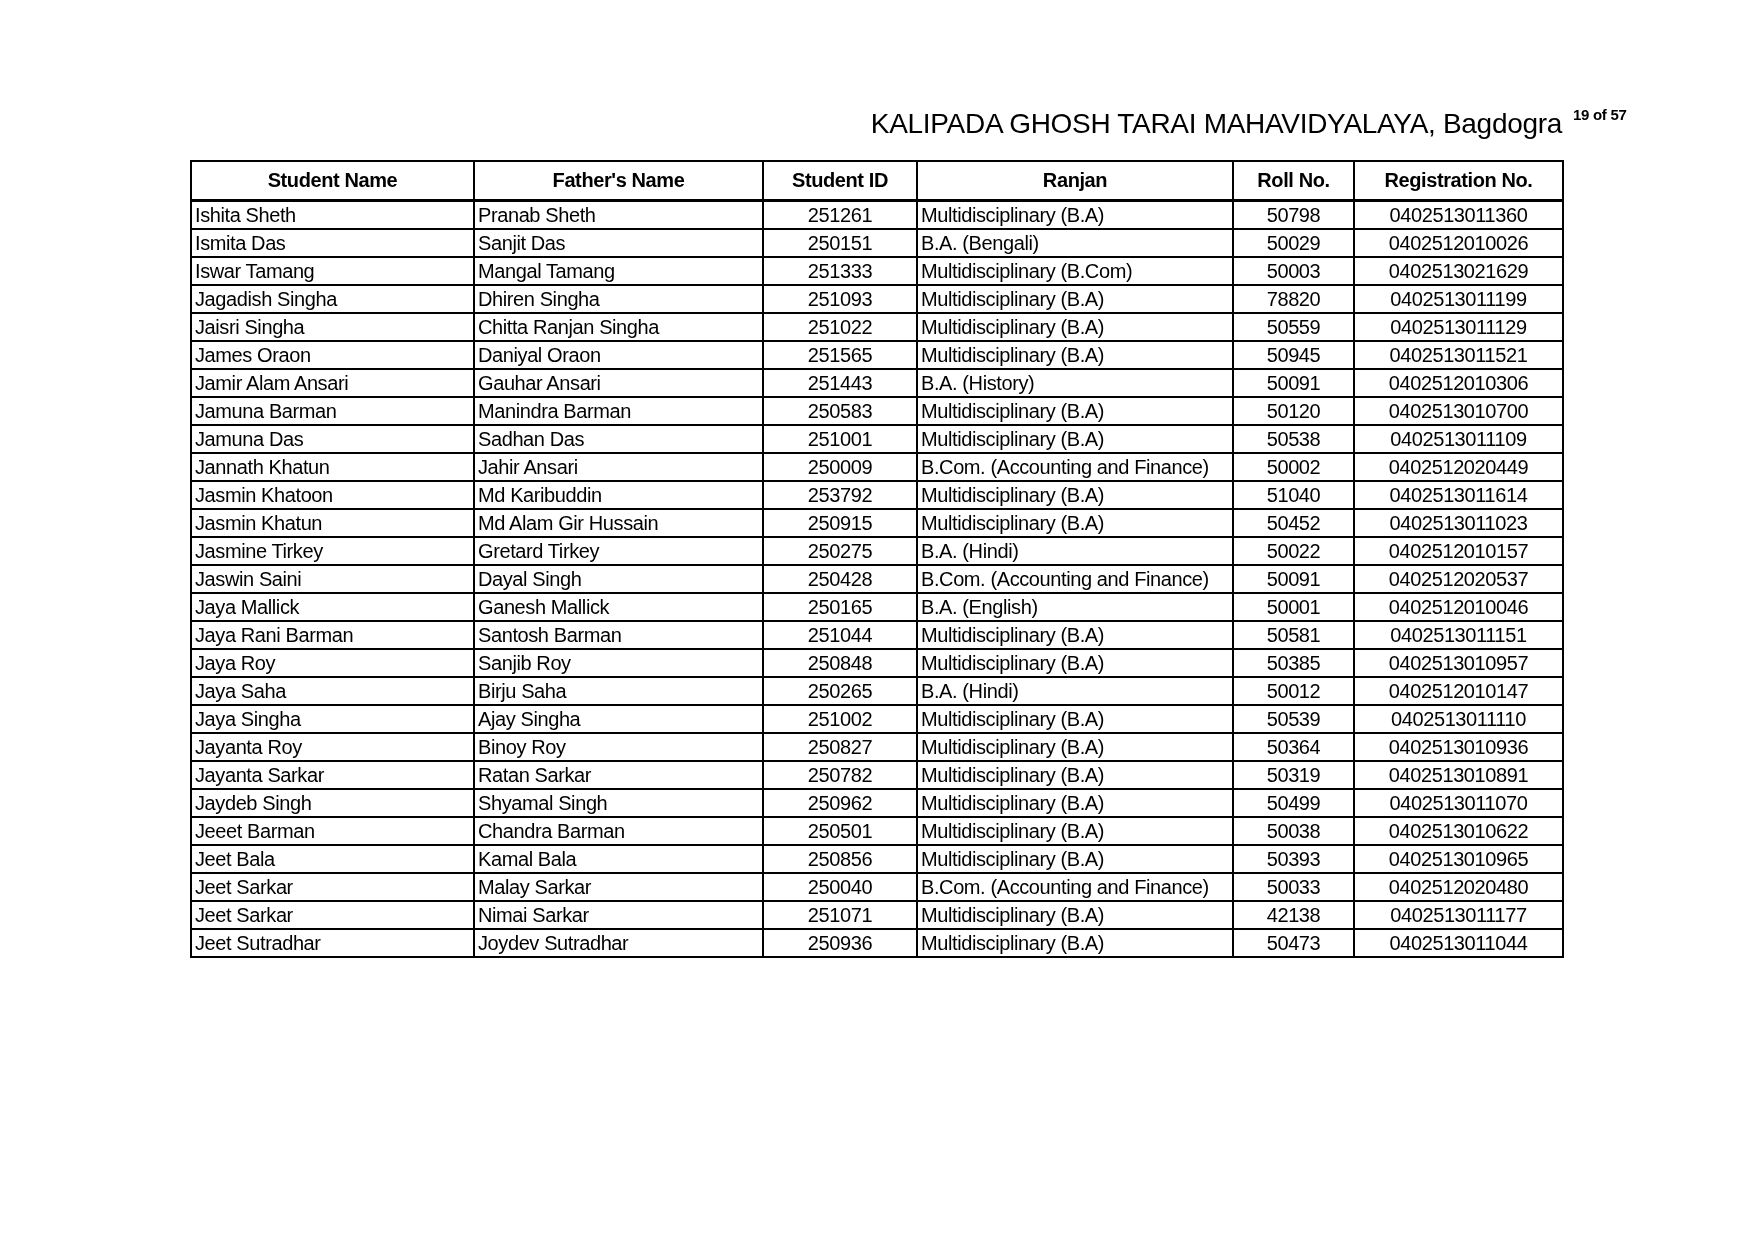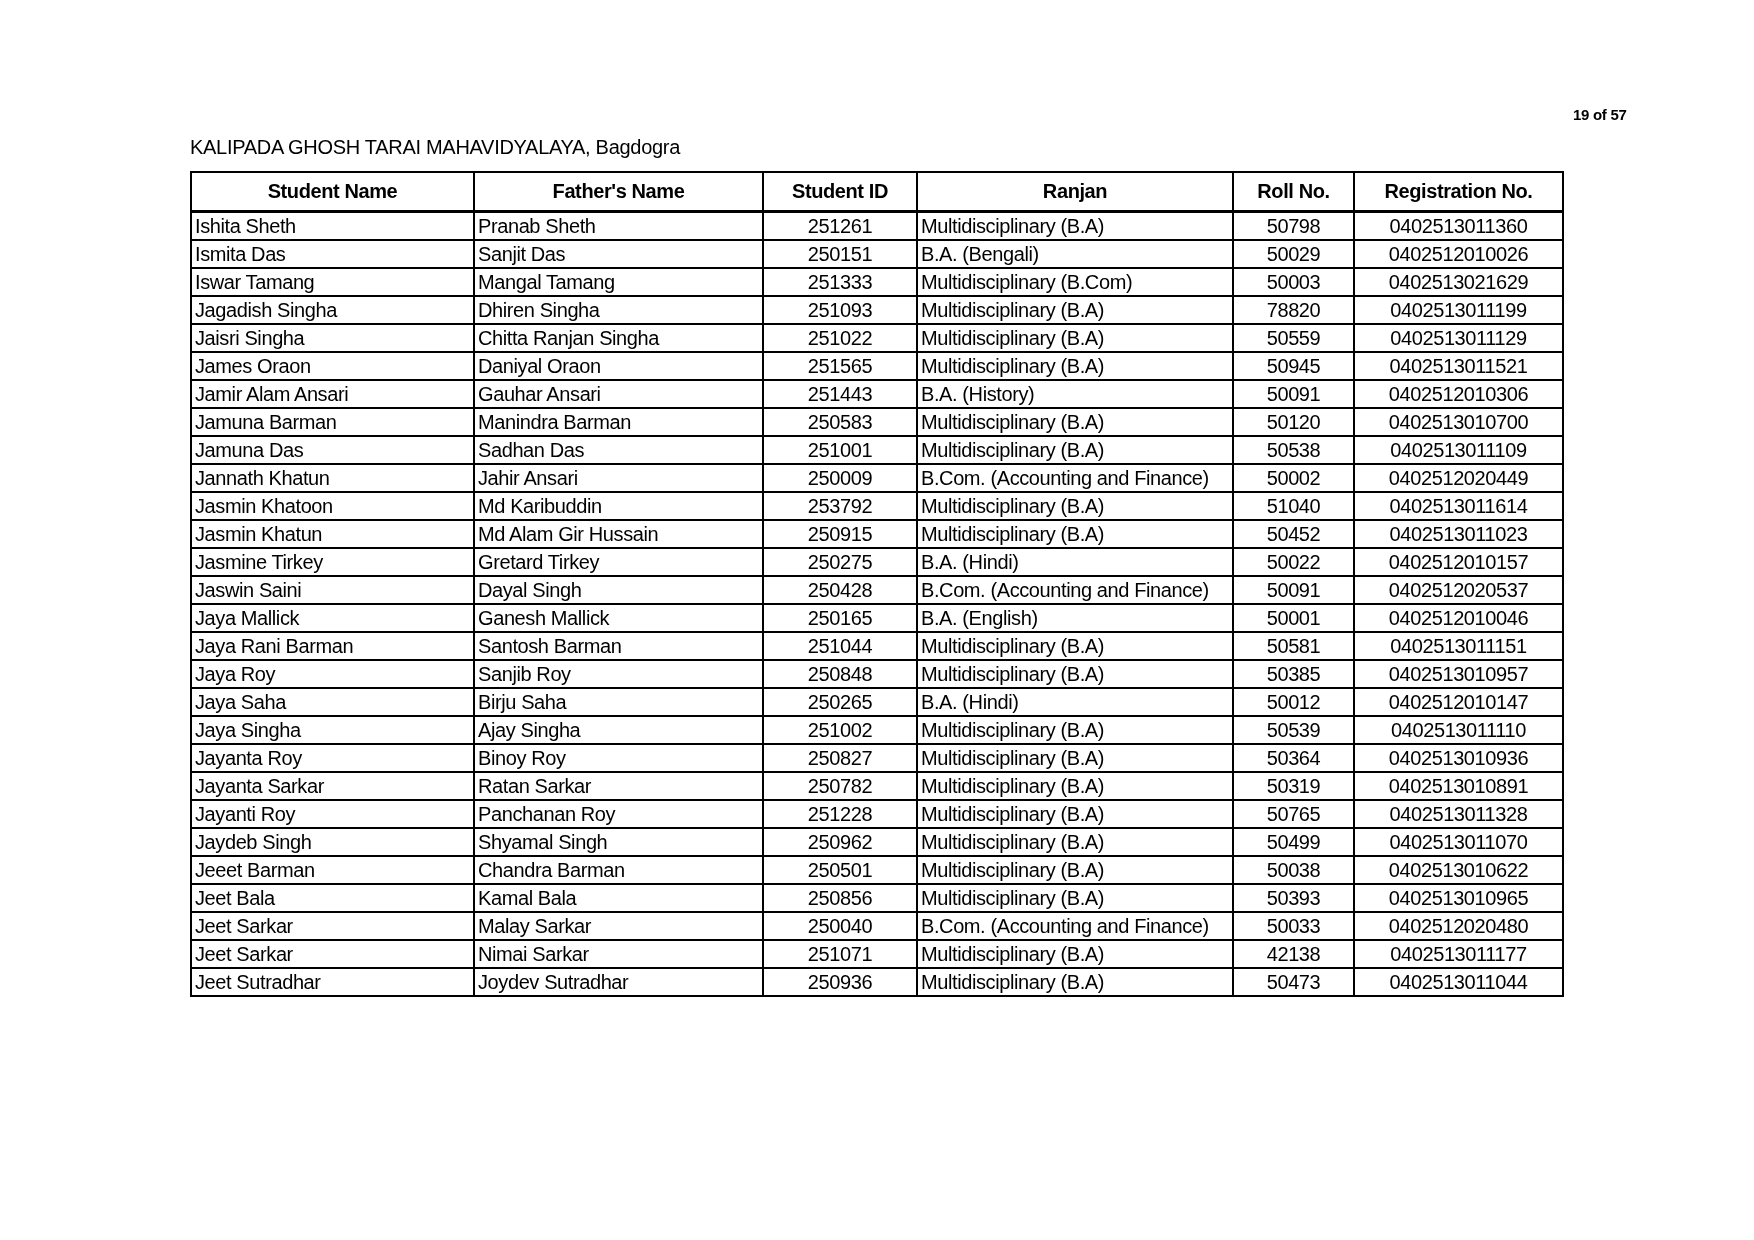--- a/index.html
+++ b/index.html
@@ -20,33 +20,32 @@
       left: 1573px;
       top: 106px;
       font-size: 15px;
       font-weight: bold;
       letter-spacing: -0.3px;
     }
     .doc-title {
       position: absolute;
       left: 190px;
       width: 1372px;
-      top: 136px;
-      text-align: left;
-      font-size: 20px;
+      top: 108px;
+      text-align: right;
+      font-size: 28px;
       letter-spacing: -0.3px;
     }
     table.roster {
       position: absolute;
       left: 190px;
       top: 160px;
       border-collapse: collapse;
       table-layout: fixed;
       width: 1372px;
-      margin-top: 11px;
     }
     table.roster th, table.roster td {
       border: 2px solid #000000;
       padding: 0 3px;
       white-space: nowrap;
       overflow: hidden;
       font-size: 20px;
       letter-spacing: -0.4px;
     }
     table.roster th {
@@ -256,28 +255,20 @@
       </tr>
       <tr>
         <td class="l">Jayanta Sarkar</td>
         <td class="l">Ratan Sarkar</td>
         <td class="c">250782</td>
         <td class="l">Multidisciplinary (B.A)</td>
         <td class="c">50319</td>
         <td class="c">0402513010891</td>
       </tr>
       <tr>
-        <td class="l">Jayanti Roy</td>
-        <td class="l">Panchanan Roy</td>
-        <td class="c">251228</td>
-        <td class="l">Multidisciplinary (B.A)</td>
-        <td class="c">50765</td>
-        <td class="c">0402513011328</td>
-      </tr>
-      <tr>
         <td class="l">Jaydeb Singh</td>
         <td class="l">Shyamal Singh</td>
         <td class="c">250962</td>
         <td class="l">Multidisciplinary (B.A)</td>
         <td class="c">50499</td>
         <td class="c">0402513011070</td>
       </tr>
       <tr>
         <td class="l">Jeeet Barman</td>
         <td class="l">Chandra Barman</td>

